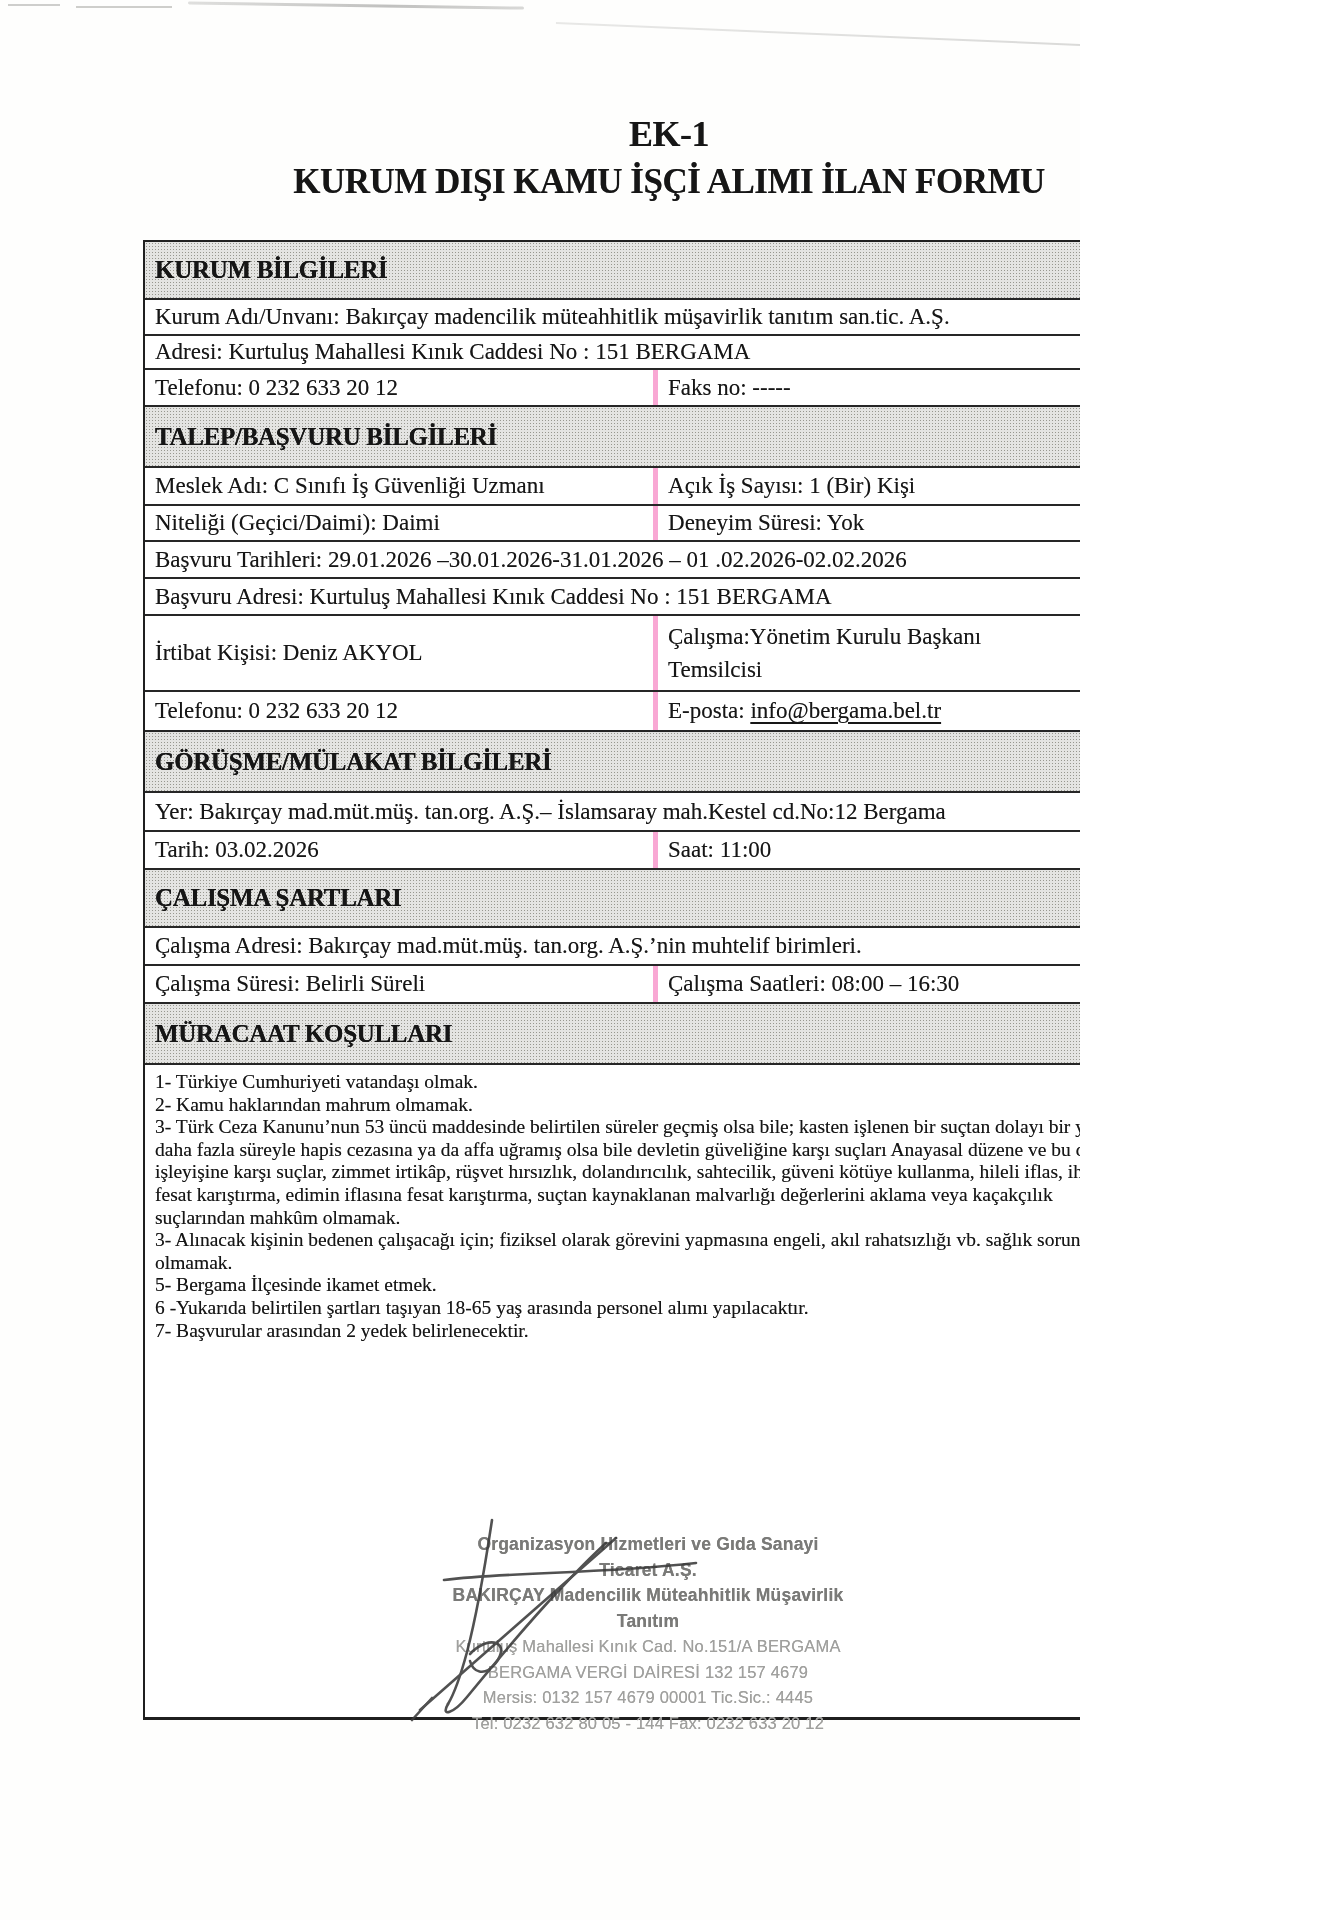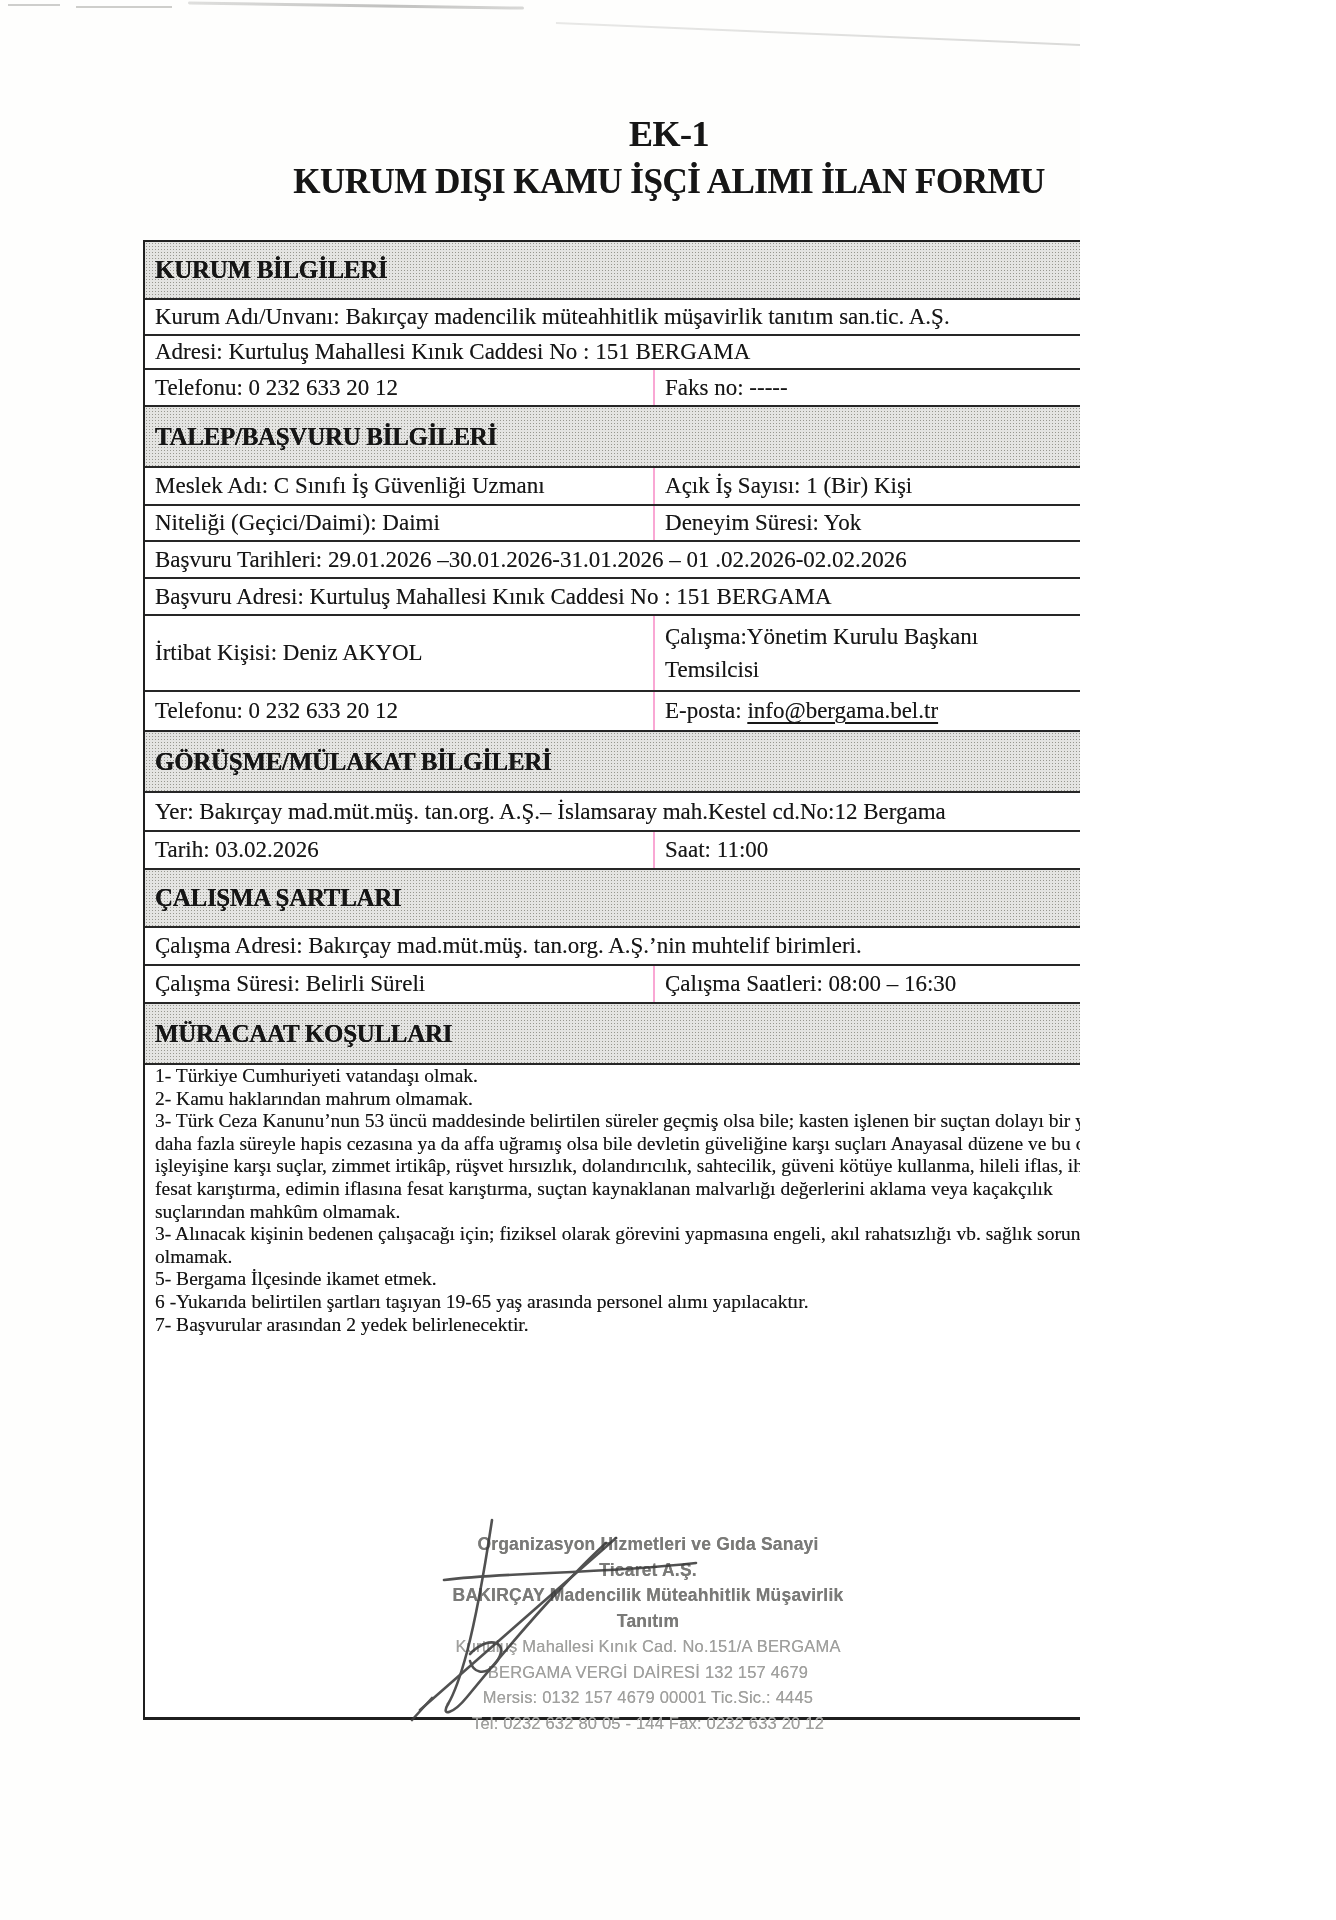--- a/index.html
+++ b/index.html
@@ -39,41 +39,41 @@
   .trow{
     display:flex;align-items:center;box-sizing:border-box;
     border-bottom:2px solid #262626;
     font-size:23px;
     text-shadow:0 0 .4px #16161677;
   }
   .trow:last-child{border-bottom:none;}
   .cell{box-sizing:border-box;padding:2px 10px;flex:0 0 auto;}
   .cell.full{flex:1 1 auto;}
   .cell.left{width:50.2%;}
-  .cell.right{flex:1 1 auto;border-left:2px solid #f9a8d4;align-self:stretch;
+  .cell.right{flex:1 1 auto;border-left:5px solid #f9a8d4;align-self:stretch;
     display:flex;flex-direction:column;justify-content:center;}
   .hdr{
     height:58px;display:flex;align-items:center;
     border-bottom:2px solid #262626;
     background-color:#e4e4e2;
     background-image:radial-gradient(circle,#97978f 0.8px,rgba(0,0,0,0) 1px);
     background-size:3px 3px;
     font-size:25px;font-weight:bold;letter-spacing:-0.3px;
     padding:0 10px;box-sizing:border-box;
     text-shadow:0 0 .5px #111;
   }
   .h36{height:36px;} .h34{height:34px;} .h37{height:37px;} .h38{height:38px;justify-content:space-between;}
   .h40{height:40px;} .h39{height:39px;} .h76{height:76px;}
   .hdr-tall{height:61px;}
   .wrapcap{max-width:372px;line-height:33px;}
   u.mail{text-decoration:underline;text-underline-offset:4px;}
   
   .conditions{
     display:block;align-items:flex-start;height:652px;border-bottom:none;
-    font-size:19.5px;line-height:22.6px;padding:0 14px 0 10px;
+    font-size:19.5px;line-height:22.6px;padding:6px 14px 0 10px;
     box-sizing:border-box;position:relative;
     text-shadow:0 0 .35px #16161688;
   }
   .conditions p{margin:0;}
   
   .stamp{
     position:absolute;left:448px;top:1532px;width:400px;
     font-family:"Liberation Sans","DejaVu Sans",sans-serif;
     text-align:center;color:#98989a;line-height:25.5px;
     letter-spacing:.2px;
@@ -158,21 +158,21 @@
       <div class="cell right">Çalışma Saatleri: 08:00 – 16:30</div>
     </div>
 
     <div class="hdr hdr-tall">MÜRACAAT KOŞULLARI</div>
     <div class="trow conditions">
       <p>1- Türkiye Cumhuriyeti vatandaşı olmak.</p>
       <p>2- Kamu haklarından mahrum olmamak.</p>
       <p>3- Türk Ceza Kanunu’nun 53 üncü maddesinde belirtilen süreler geçmiş olsa bile; kasten işlenen bir suçtan dolayı bir yıl veya daha fazla süreyle hapis cezasına ya da affa uğramış olsa bile devletin güveliğine karşı suçları Anayasal düzene ve bu düzenin işleyişine karşı suçlar, zimmet irtikâp, rüşvet hırsızlık, dolandırıcılık, sahtecilik, güveni kötüye kullanma, hileli iflas, ihaleye fesat karıştırma, edimin iflasına fesat karıştırma, suçtan kaynaklanan malvarlığı değerlerini aklama veya kaçakçılık suçlarından mahkûm olmamak.</p>
       <p>3- Alınacak kişinin bedenen çalışacağı için; fiziksel olarak görevini yapmasına engeli, akıl rahatsızlığı vb. sağlık sorunu olmamak.</p>
       <p>5- Bergama İlçesinde ikamet etmek.</p>
-      <p>6 -Yukarıda belirtilen şartları taşıyan 19-65 yaş arasında personel alımı  yapılacaktır.</p>
+      <p>6 -Yukarıda belirtilen şartları taşıyan 18-65 yaş arasında personel alımı  yapılacaktır.</p>
       <p>7- Başvurular arasından 2 yedek belirlenecektir.</p>
     </div>
   </div>
 
   <div class="stamp">
     <div class="s-bold">Organizasyon Hizmetleri ve Gıda Sanayi Ticaret A.Ş.</div>
     <div class="s-bold">BAKIRÇAY Madencilik Müteahhitlik Müşavirlik Tanıtım</div>
     <div class="s-light">Kurtuluş Mahallesi Kınık Cad. No.151/A   BERGAMA</div>
     <div class="s-light">BERGAMA VERGİ DAİRESİ  132 157 4679</div>
     <div class="s-light">Mersis: 0132 157 4679 00001   Tic.Sic.: 4445</div>

